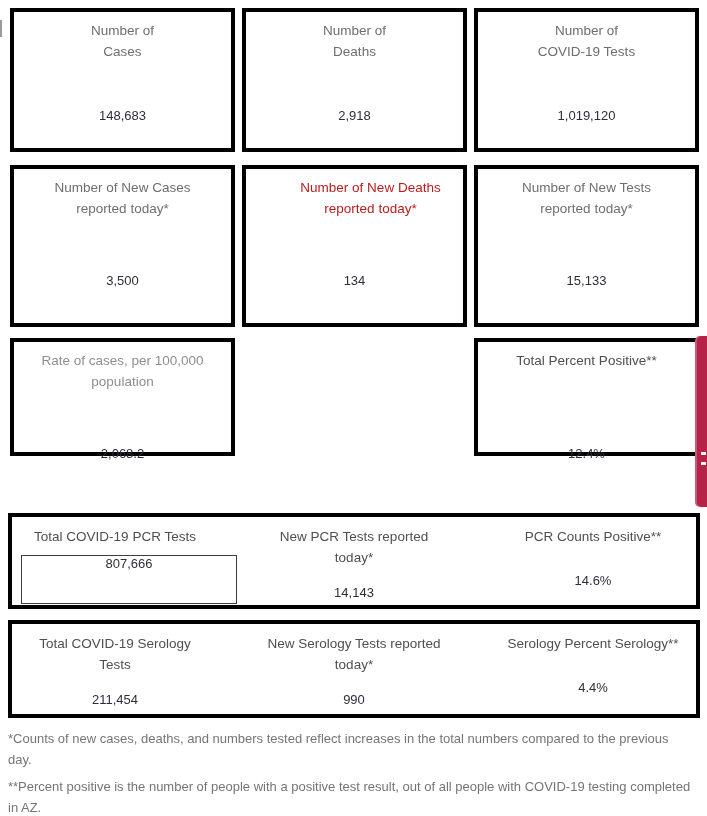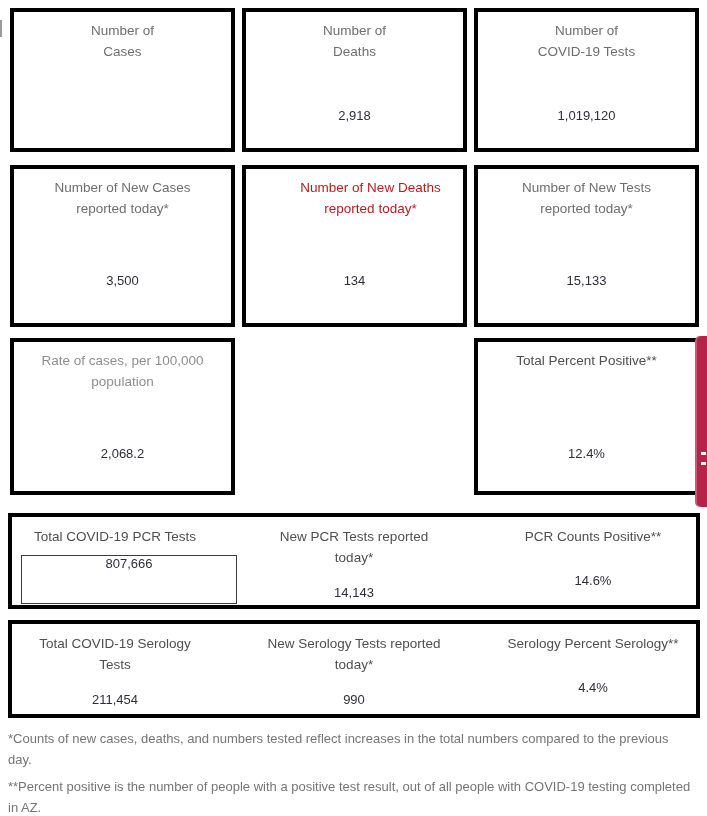--- a/index.html
+++ b/index.html
@@ -56,21 +56,21 @@
   .panel .value {
     position: absolute;
     left: 0; right: 0;
     text-align: center;
     font-size: 13px;
     color: #2e2e3a;
   }
 
   .row1 { top: 8px;   height: 144px; }
   .row2 { top: 165px; height: 162px; }
-  .row3 { top: 338px; height: 157px; }
+  .row3 { top: 338px; height: 118px; }
   .c1 { left: 10px; }
   .c2 { left: 242px; }
   .c3 { left: 474px; }
   .row1 .value { top: 96px; }
   .row2 .value { top: 104px; }
   .row3 .value { top: 104px; }
 
   
   .panel {
     position: absolute;
@@ -125,20 +125,21 @@
 </head>
 <body>
 
 <div class="canvas">
 
   <div class="left-sliver" style="background: rgb(154, 154, 154);"></div>
 
   <div class="stat-box row1 c1">
     <div class="title" style="color: rgb(110, 110, 110);">Number of
 Cases</div>
+    <div class="value" style="color: rgb(46, 46, 58);">148,683</div>
   </div>
   <div class="stat-box row1 c2">
     <div class="title" style="color: rgb(110, 110, 110);">Number of
 Deaths</div>
     <div class="value" style="color: rgb(46, 46, 58);">2,918</div>
   </div>
   <div class="stat-box row1 c3">
     <div class="title" style="color: rgb(110, 110, 110);">Number of
 COVID-19 Tests</div>
     <div class="value" style="color: rgb(46, 46, 58);">1,019,120</div>

